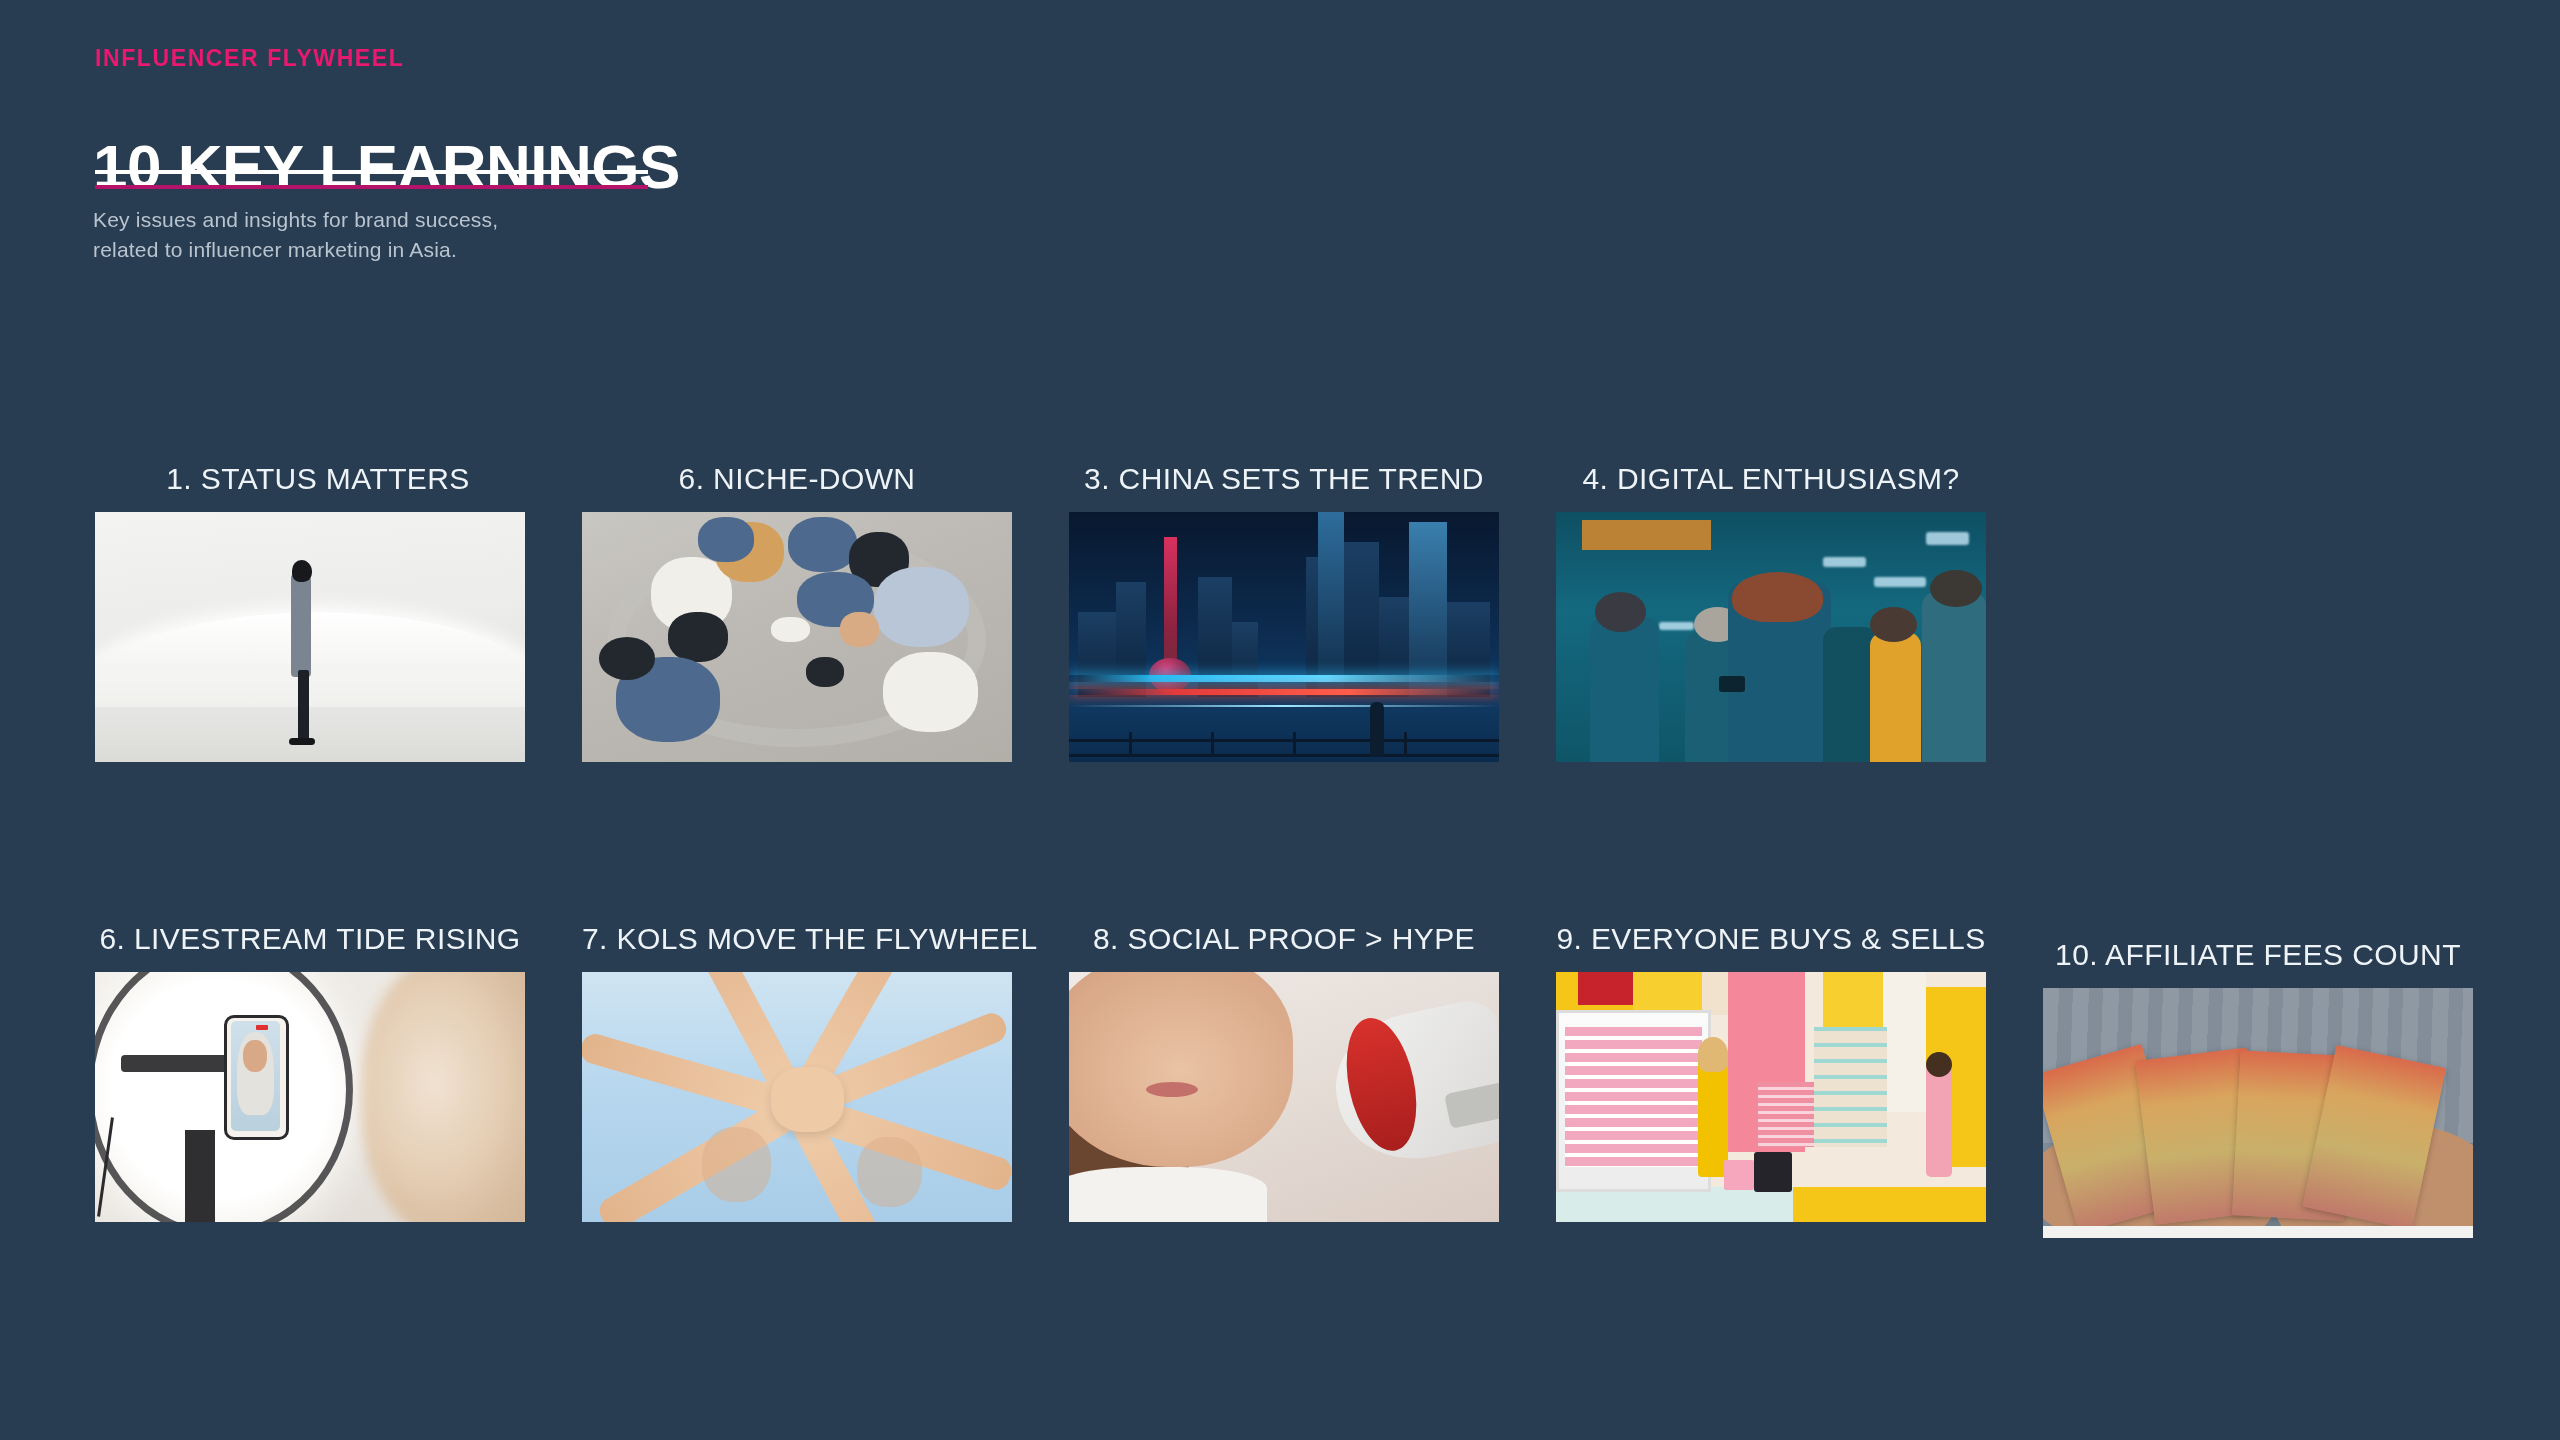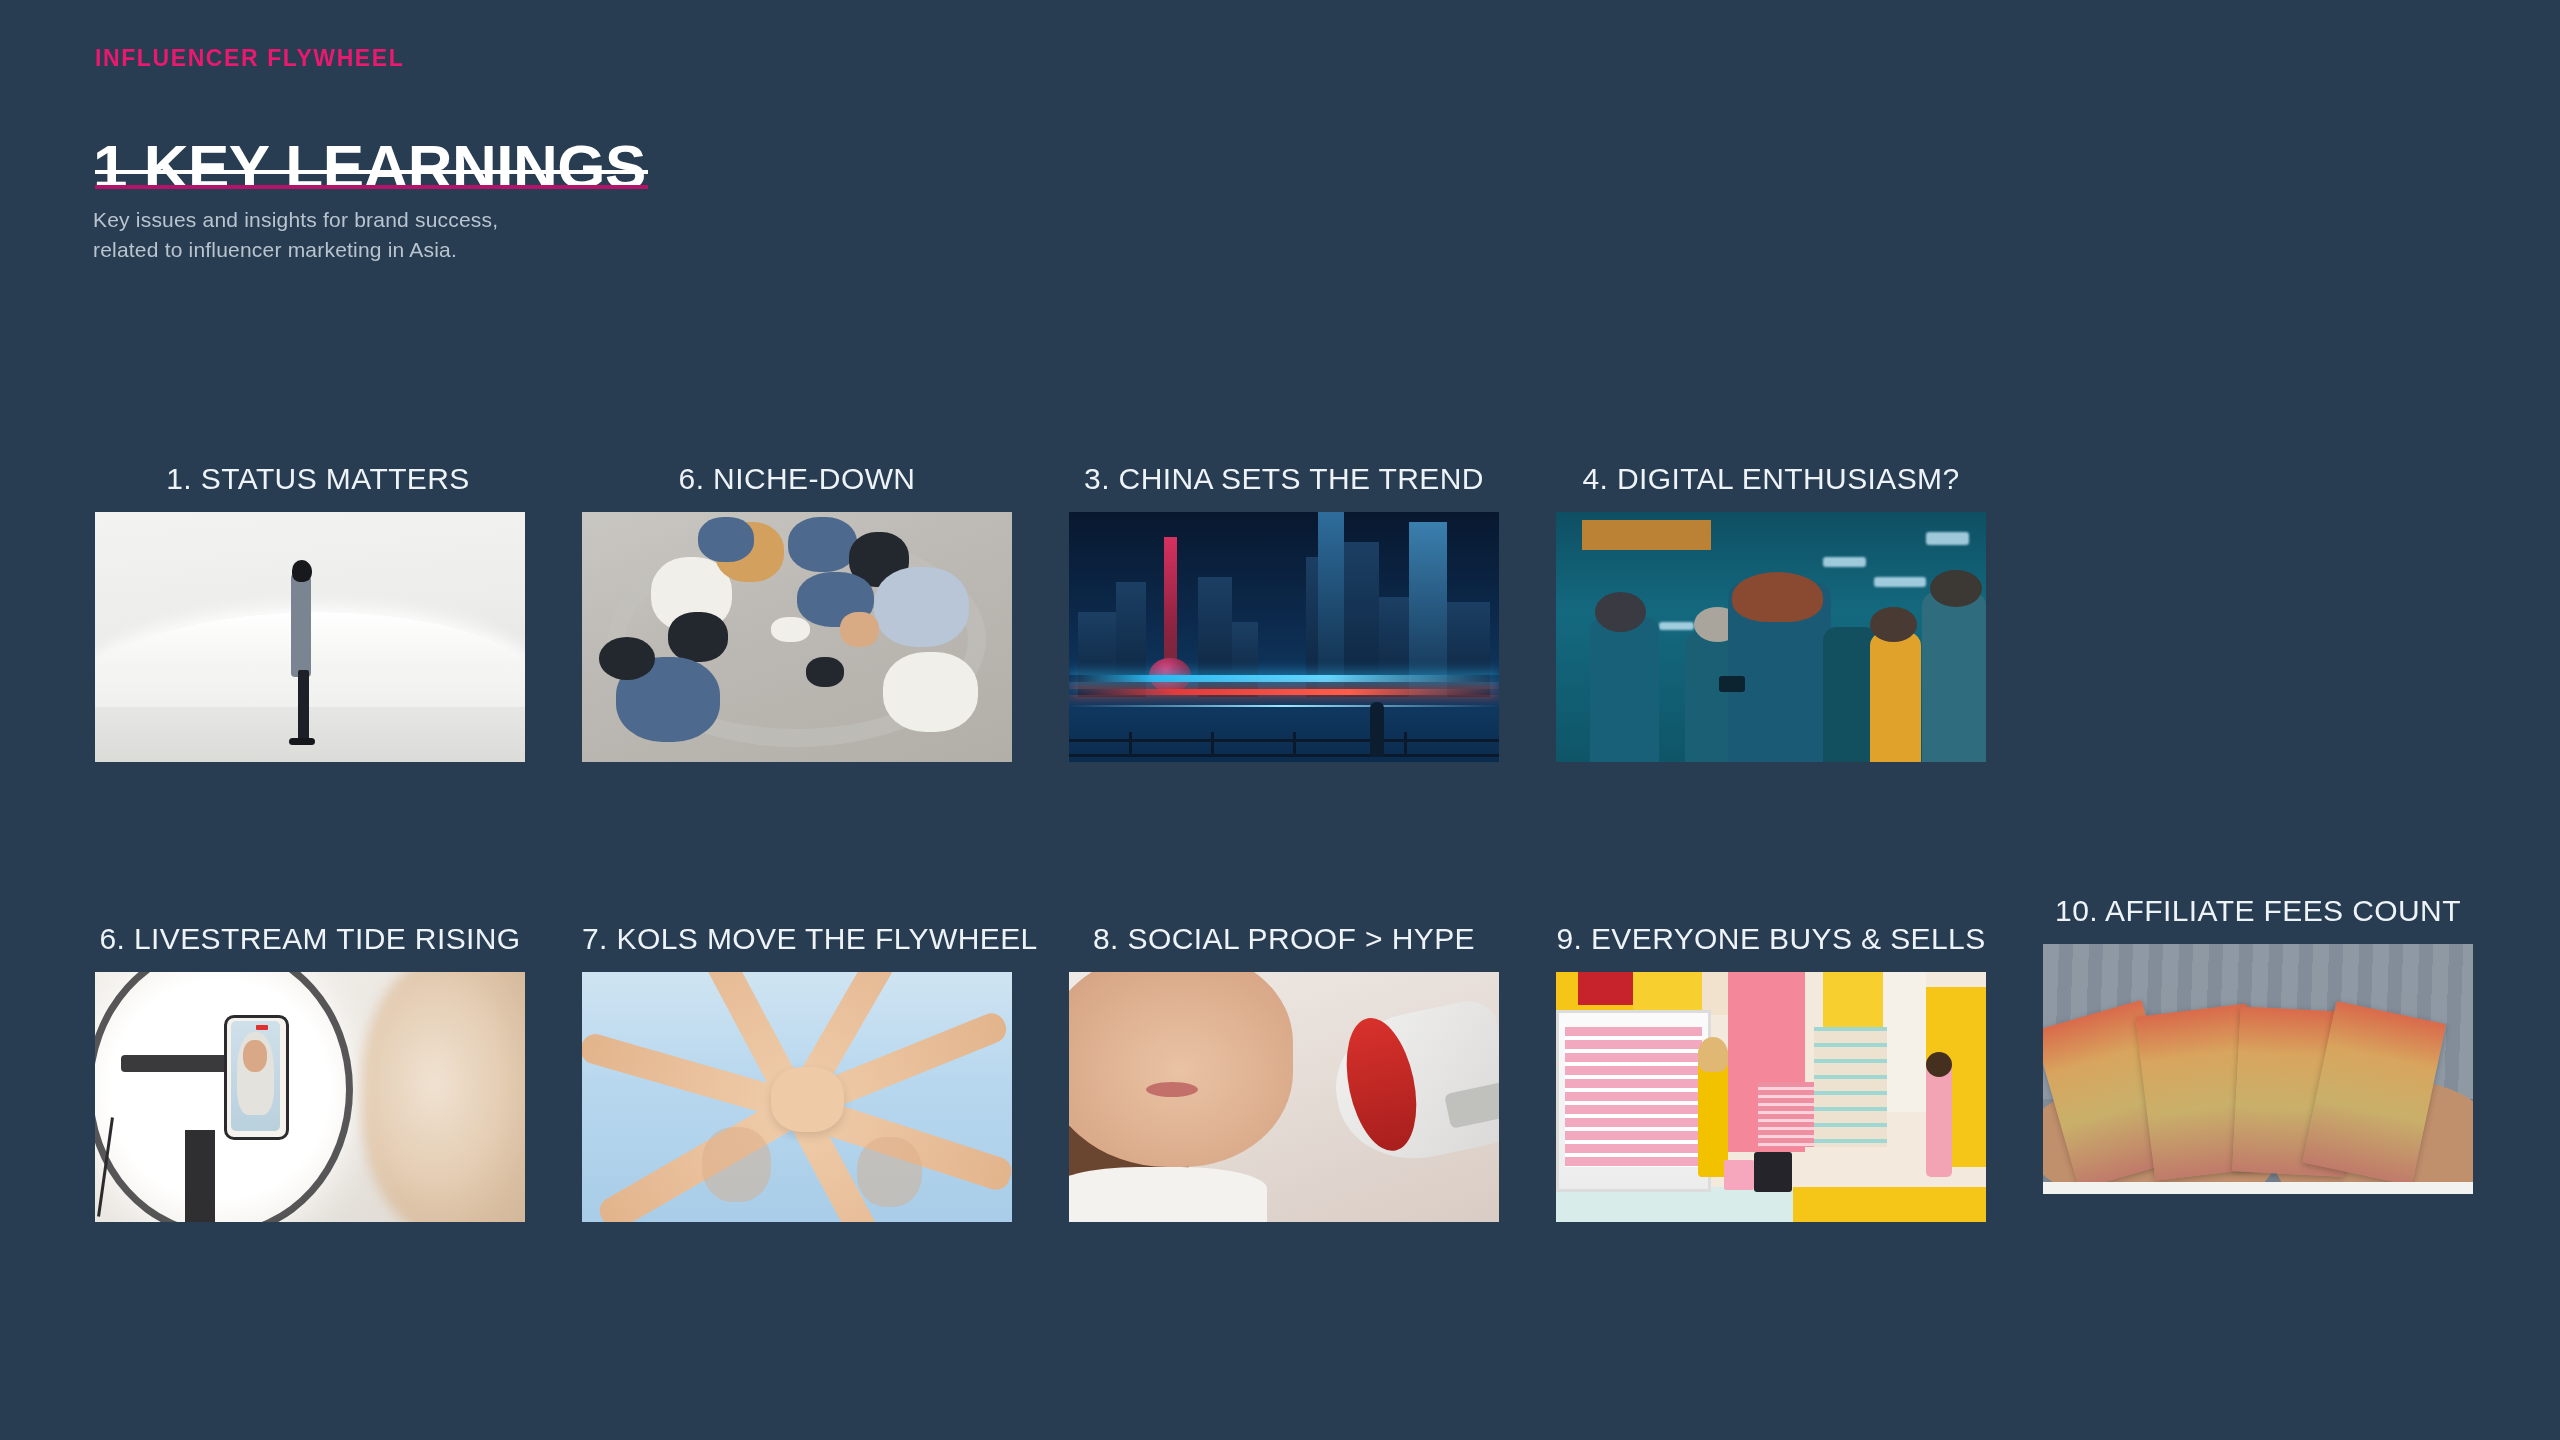--- a/index.html
+++ b/index.html
@@ -162,21 +162,21 @@
   .note{position:absolute;bottom:8%;width:26%;height:66%;
      background:linear-gradient(180deg,#d96a4b 0%,#d8a55e 28%,#c9b06a 60%,#c07a6a 100%);
      border-radius:2px;box-shadow:0 2px 6px rgba(0,0,0,.25);transform-origin:50% 100%;}
 
   .white-strip{position:absolute;left:0;bottom:0;width:100%;height:5%;background:#f2f2f0;}
 </style>
 </head>
 <body>
 
 <div class="eyebrow">INFLUENCER FLYWHEEL</div>
-<h1 class="title">1 KEY LEARNINGS</h1>
+<h1 class="title">10 KEY LEARNINGS</h1>
 <div class="rule-wrap">
   <div class="rule-white"></div>
   <div class="rule-pink"></div>
 </div>
 <div class="subtitle">
   <div>Key issues and insights for brand success,</div>
   <div>related to influencer marketing in Asia.</div>
 </div>
 
 <div class="grid">
@@ -346,21 +346,21 @@
         <div class="i9-girl"></div>
           <div class="i9-girlhair"></div>
         <div class="i9-basket"></div>
           <div class="i9-bag"></div>
         <div class="i9-girl2"></div>
           <div class="i9-girl2h"></div>
       </div>
     </div>
   </div>
 
-  <div class="card" style="left:2043px;top:944px;width:430px;height:296px;">
+  <div class="card" style="left:2043px;top:988px;width:430px;height:296px;">
     <div class="card-title">10. AFFILIATE FEES COUNT</div>
     <div class="thumb">
       <div class="thumb-inner img10">
         <div class="i10-shirt"></div>
         <div class="i10-hand"></div>
           <div class="i10-hand2"></div>
         <div class="note" style="left:8%;transform:rotate(-16deg);"></div>
         <div class="note" style="left:26%;transform:rotate(-7deg);"></div>
         <div class="note" style="left:44%;transform:rotate(3deg);"></div>
         <div class="note" style="left:60%;transform:rotate(12deg);"></div>

